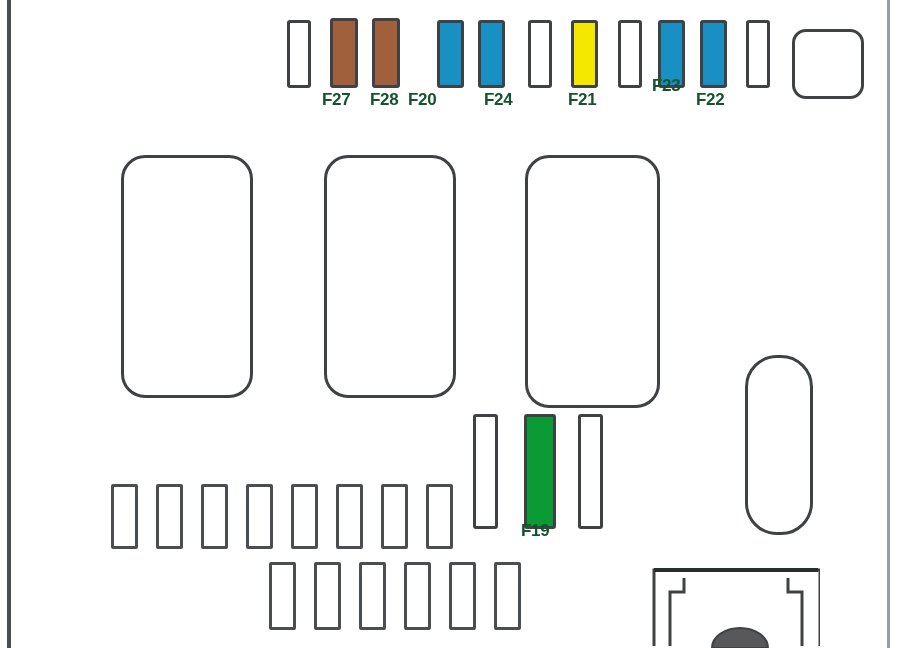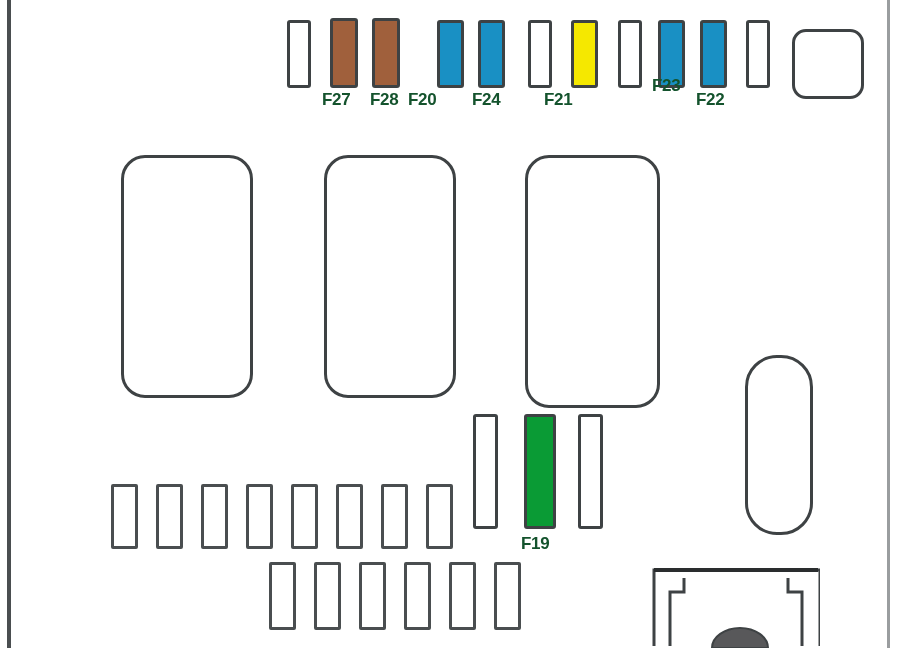--- a/index.html
+++ b/index.html
@@ -119,25 +119,25 @@
       <div class="fuse small" style="left: 314px; top: 562px; width: 27px; height: 68px;"></div>
       <div class="fuse small" style="left: 359px; top: 562px; width: 27px; height: 68px;"></div>
       <div class="fuse small" style="left: 404px; top: 562px; width: 27px; height: 68px;"></div>
       <div class="fuse small" style="left: 449px; top: 562px; width: 27px; height: 68px;"></div>
       <div class="fuse small" style="left: 494px; top: 562px; width: 27px; height: 68px;"></div>
     </div>
   <div id="label-layer">
       <div class="fuse-label" style="left: 322px; top: 91px;">F27</div>
       <div class="fuse-label" style="left: 370px; top: 91px;">F28</div>
       <div class="fuse-label" style="left: 408px; top: 91px;">F20</div>
-      <div class="fuse-label" style="left: 472px; top: 91px;">F24</div>
-      <div class="fuse-label" style="left: 544px; top: 91px;">F21</div>
+      <div class="fuse-label" style="left: 484px; top: 91px;">F24</div>
+      <div class="fuse-label" style="left: 568px; top: 91px;">F21</div>
       <div class="fuse-label" style="left: 652px; top: 77px;">F23</div>
       <div class="fuse-label" style="left: 696px; top: 91px;">F22</div>
-      <div class="fuse-label" style="left: 521px; top: 535px;">F19</div>
+      <div class="fuse-label" style="left: 521px; top: 522px;">F19</div>
     </div>
 
   <div class="connector" id="connector-shape" style="left: 652px; top: 566px;">
     <svg width="168" height="82" viewBox="0 0 168 82" xmlns="http://www.w3.org/2000/svg">
       <path d="M2,80 L2,4 L168,4 L168,80 M18,80 L18,26 L32,26 L32,12
                M150,80 L150,26 L136,26 L136,12" fill="none" stroke="#3e4244" stroke-width="3"></path>
       <path d="M2,4 L166,4" fill="none" stroke="#2a2d2e" stroke-width="4"></path>
       <path d="M60,82 A28,20 0 0 1 116,82 Z" fill="#58585a" stroke="#3e4244" stroke-width="2"></path>
     </svg>
   </div>

